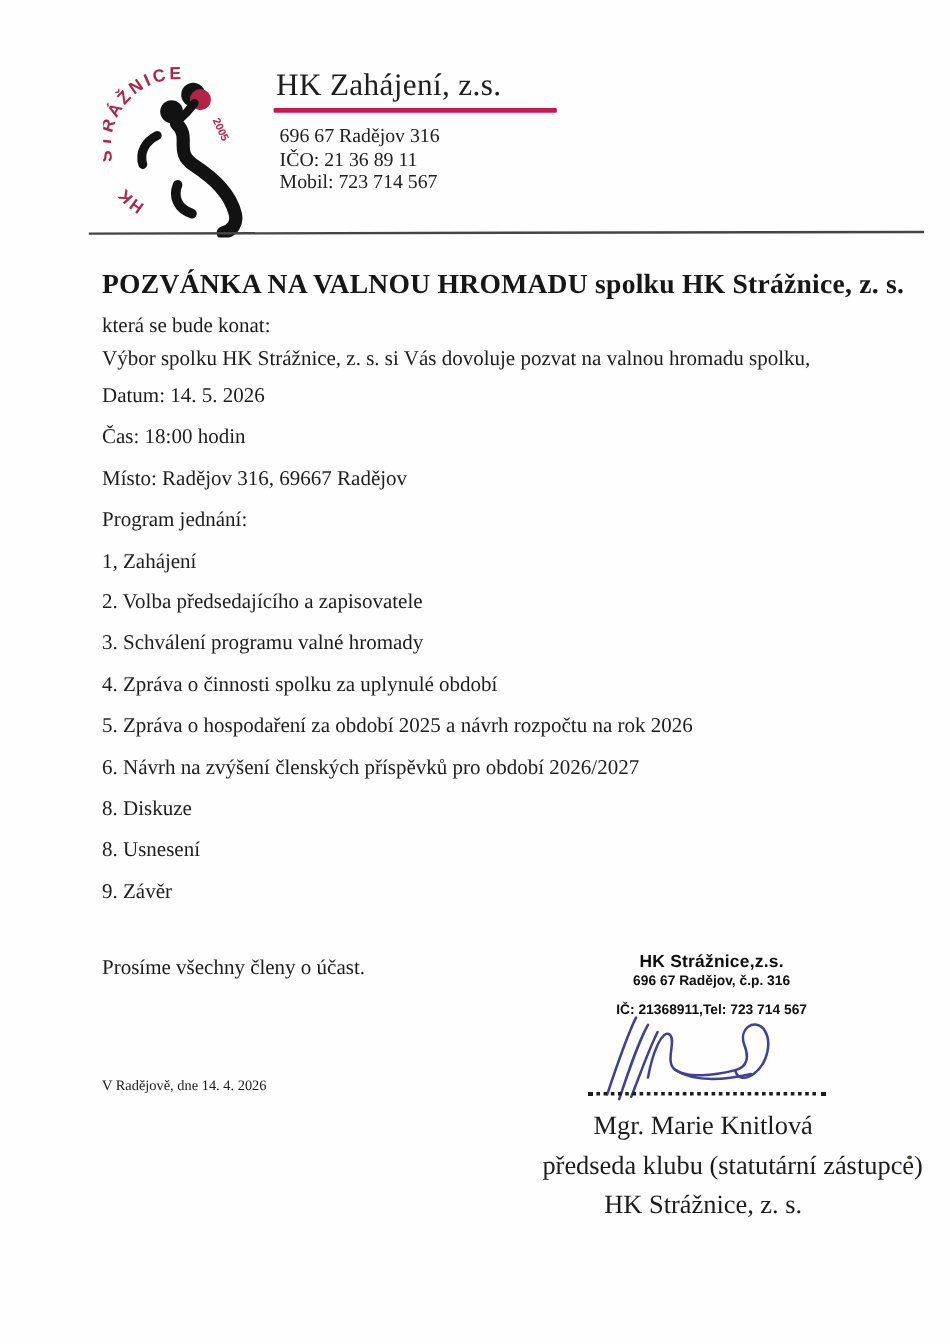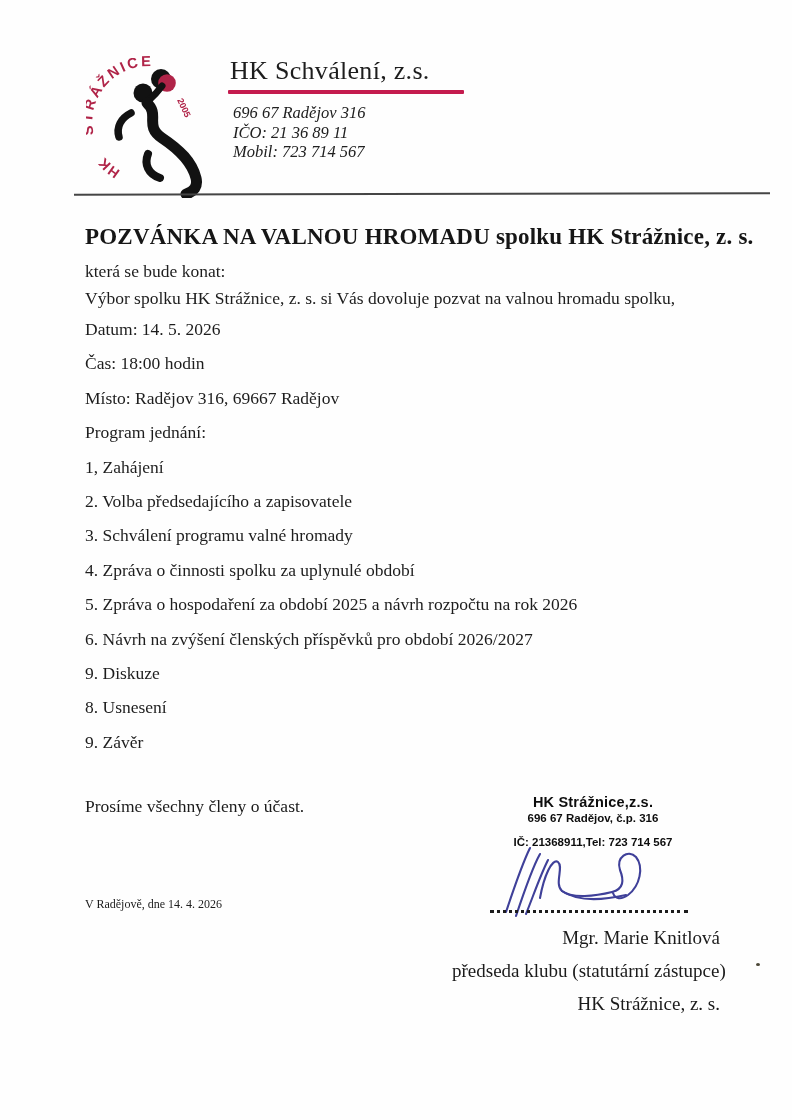--- a/index.html
+++ b/index.html
@@ -6,21 +6,21 @@
   .page {
     position:relative; width:792px; height:1120px; background:#fefefe;
     font-family:"Liberation Serif", serif; color:#1b1b1b; overflow:hidden;
   }
   .abs { position:absolute; }
   .nowrap { white-space:nowrap; }
 
   
   .org-name { left:230px; top:56px; font-size:26px; letter-spacing:0.3px; color:#1d1d1d; }
   .red-rule { left:228px; top:90px; width:236px; height:4px; background:#c41b4e; border-radius:1px; }
-  .addr { left:233px; top:103px; font-size:16.5px; line-height:19.5px; color:#202020;font-style:italic; }
+  .addr { left:233px; top:103px; font-size:16.5px; line-height:19.5px; color:#202020; }
   .sep-rule { left:74px; top:193px; width:696px; height:2px; background:#454545; transform:rotate(-0.12deg); }
 
   
   .doc-title { left:85px; top:224px; font-size:23px; font-weight:bold; letter-spacing:0.2px; color:#161616; }
   .intro { left:85px; top:258px; font-size:17.5px; line-height:27px; color:#1d1d1d; }
   .lines { left:85px; top:320px; font-size:17.5px; color:#1d1d1d; }
   .lines > div { line-height:18px; margin-bottom:16.4px; white-space:nowrap; }
   .request { left:85px; top:796px; font-size:17.5px; }
 
   
@@ -28,21 +28,21 @@
            font-family:"Liberation Sans", sans-serif; color:#0d0d0d; }
   .stamp-l1 { font-size:14.5px; font-weight:bold; letter-spacing:0.2px; }
   .stamp-l2 { font-size:11.5px; font-weight:bold; margin-top:2px; }
   .stamp-l3 { font-size:11.5px; font-weight:bold; margin-top:12px; }
 
   
   .signature-svg { left:488px; top:836px; }
   .dotted-line { left:490px; top:892px; width:198px; height:18px;
                  border-bottom:3px dotted #1c1c1c; }
   .place-date { left:85px; top:897px; font-size:12px; }
-  .sign-block { left:452px; top:929px; width:268px; text-align:right; font-size:19px; }
+  .sign-block { left:452px; top:929px; width:268px; text-align:center; font-size:22px; }
   .sign-block > div { line-height:18px; margin-bottom:15px; white-space:nowrap; }
 
   .speck { left:756px; top:963px; width:4px; height:3px; background:#4a4636; border-radius:50%; }
 </style>
 </head>
 <body>
 
 <div class="page">
 
   <svg class="abs" style="left:86px; top:50px;" width="138" height="148" viewBox="0 0 138 148">
@@ -61,21 +61,21 @@
       <circle cx="75" cy="29" r="10" fill="#121212"></circle>
       <circle cx="81" cy="33" r="8.8" fill="#b02448"></circle>
       <circle cx="57" cy="43" r="9.5" fill="#121212"></circle>
       <path d="M 63 50 C 70 44 73 40 76 36" stroke="#121212" stroke-width="7" stroke-linecap="round" fill="none"></path>
       <path d="M 61 53 C 74 65 58 76 76 88 C 94 100 106 112 110 128 C 112 136 108 142 100 144" stroke="#121212" stroke-width="11" stroke-linecap="round" fill="none"></path>
       <path d="M 45 63 C 35 68 30 77 33 87" stroke="#121212" stroke-width="7.5" stroke-linecap="round" fill="none"></path>
       <path d="M 62 104 C 58 114 62 124 74 128" stroke="#121212" stroke-width="8" stroke-linecap="round" fill="none"></path>
     </g>
   </svg>
 
-  <div class="abs org-name nowrap">HK Schválení, z.s.</div>
+  <div class="abs org-name nowrap">HK Zahájení, z.s.</div>
   <div class="abs red-rule"></div>
   <div class="abs addr">
     <div>696 67 Radějov 316</div>
     <div>IČO: 21 36 89 11</div>
     <div>Mobil: 723 714 567</div>
   </div>
   <div class="abs sep-rule"></div>
 
   <div class="abs doc-title nowrap">POZVÁNKA NA VALNOU HROMADU spolku HK Strážnice, z. s.</div>
 
@@ -88,21 +88,21 @@
     <div>Datum: 14. 5. 2026</div>
     <div>Čas: 18:00 hodin</div>
     <div>Místo: Radějov 316, 69667 Radějov</div>
     <div>Program jednání:</div>
     <div>1, Zahájení</div>
     <div>2. Volba předsedajícího a zapisovatele</div>
     <div>3. Schválení programu valné hromady</div>
     <div>4. Zpráva o činnosti spolku za uplynulé období</div>
     <div>5. Zpráva o hospodaření za období 2025 a návrh rozpočtu na rok 2026</div>
     <div>6. Návrh na zvýšení členských příspěvků pro období 2026/2027</div>
-    <div>9. Diskuze</div>
+    <div>8. Diskuze</div>
     <div>8. Usnesení</div>
     <div>9. Závěr</div>
   </div>
 
   <div class="abs request nowrap">Prosíme všechny členy o účast.</div>
 
   <div class="abs stamp">
     <div class="stamp-l1 nowrap">HK Strážnice,z.s.</div>
     <div class="stamp-l2 nowrap">696 67 Radějov, č.p. 316</div>
     <div class="stamp-l3 nowrap">IČ: 21368911,Tel: 723 714 567</div>

